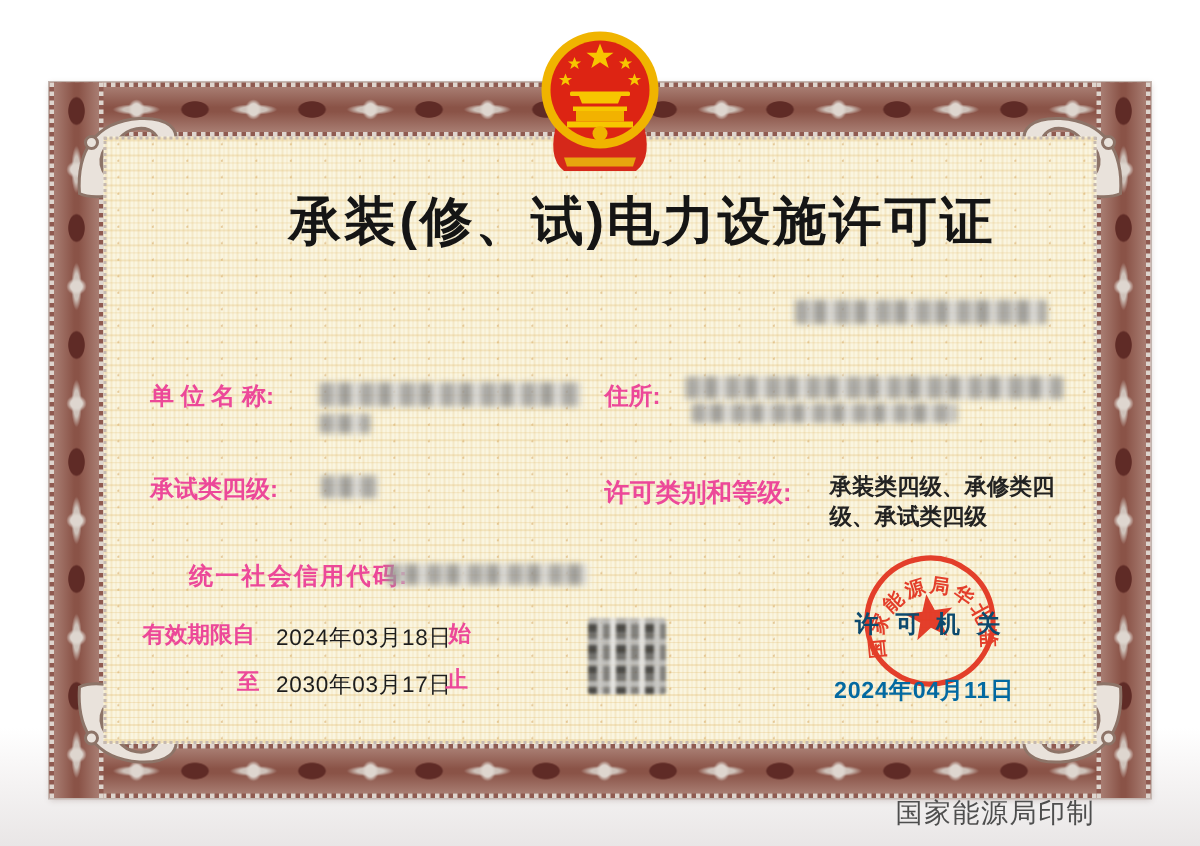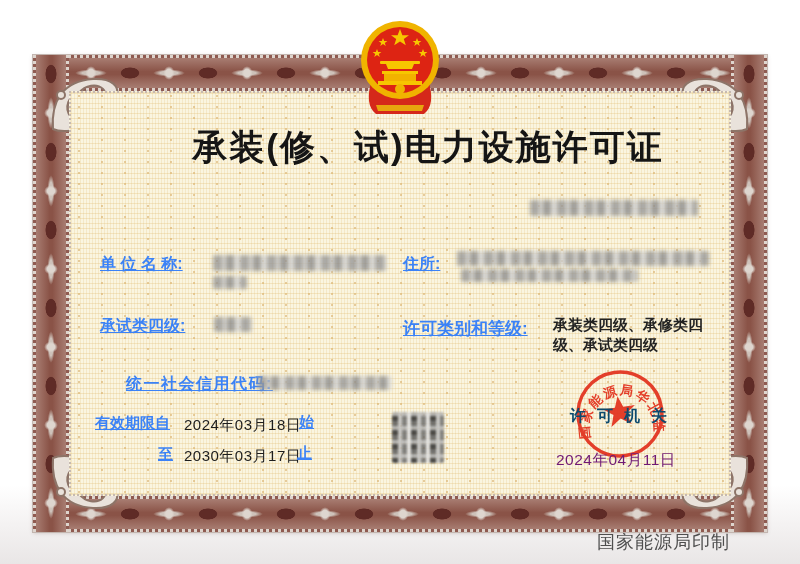--- a/index.html
+++ b/index.html
@@ -44,36 +44,36 @@
     background-size:100% 78px,100% 78px,100% 78px,100% 100%;
     background-repeat:repeat-y;
     border-left:3px dotted #ded5ce;border-right:3px dotted #ded5ce;
     box-sizing:border-box;
   }
   .corner{position:absolute;width:76px;height:76px;pointer-events:none;}
 
   
   .title{left:70px;top:124px;width:716px;text-align:center;
     font-size:35px;font-weight:800;letter-spacing:2px;color:#151515;}
-  .lbl{font-size:16px;font-weight:700;color:#3b82f6;white-space:nowrap;text-decoration:underline;}
+  .lbl{font-size:16px;font-weight:700;color:#ec4899;white-space:nowrap;}
   .val{font-size:15px;font-weight:600;color:#222;}
   .date{font-size:15px;font-weight:500;color:#1d1d1d;letter-spacing:.5px;white-space:nowrap;}
 
   
   .redact{position:absolute;border-radius:2px;opacity:.8;filter:blur(2px);
     background:repeating-linear-gradient(90deg,#969696 0 9px,#cfcfcf 9px 13px,#8a8a8a 13px 21px,#d8d8d8 21px 27px);}
   .qr{position:absolute;filter:blur(1.2px);opacity:.85;border-radius:2px;
     background:
       repeating-linear-gradient(0deg, rgba(45,45,45,.85) 0 5px, rgba(190,190,190,.85) 5px 9px, rgba(100,100,100,.85) 9px 14px),
       repeating-linear-gradient(90deg,#2e2e2e 0 6px,#c0c0c0 6px 10px,#6e6e6e 10px 15px,#e0e0e0 15px 19px);
     background-blend-mode:lighten;}
 
   .authority{left:570px;top:406px;font-size:16px;font-weight:800;
     letter-spacing:11px;color:#0c4a6e;white-space:nowrap;}
-  .sealdate{left:556px;top:450px;font-size:15.5px;font-weight:400;color:#701a75;letter-spacing:.5px;}
+  .sealdate{left:556px;top:450px;font-size:15.5px;font-weight:700;color:#0369a1;letter-spacing:.5px;}
   .printer{left:597px;top:530px;font-size:18px;color:#4e4e4e;letter-spacing:1px;}
 </style>
 </head>
 <body>
 
 <div class="abs cert">
 
   <div class="fr fr-h" style="left:0;top:0;width:734px;height:36px;"></div>
   <div class="fr fr-h" style="left:0;bottom:0;width:734px;height:36px;"></div>
   <div class="fr fr-v" style="left:0;top:0;width:36px;height:477px;"></div>

